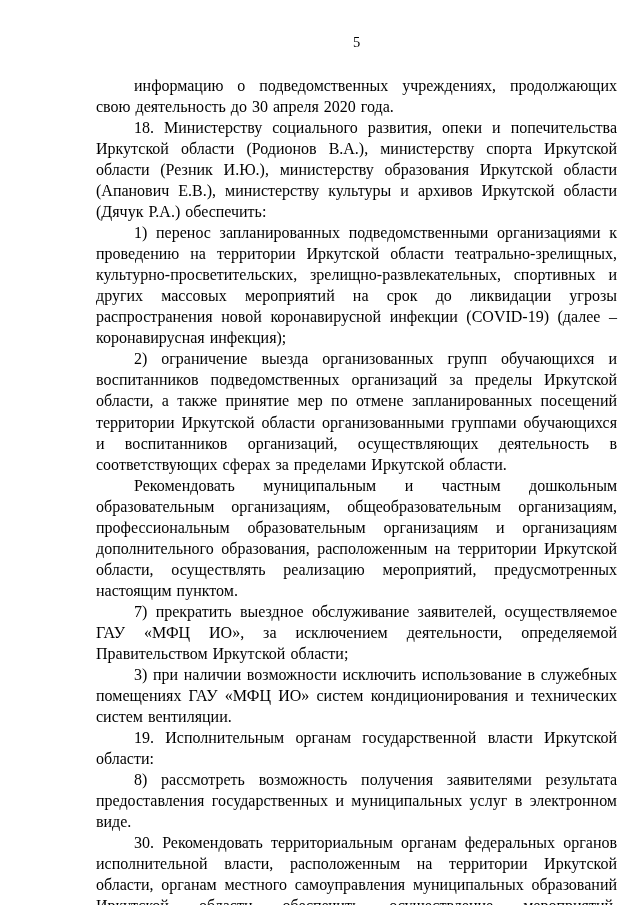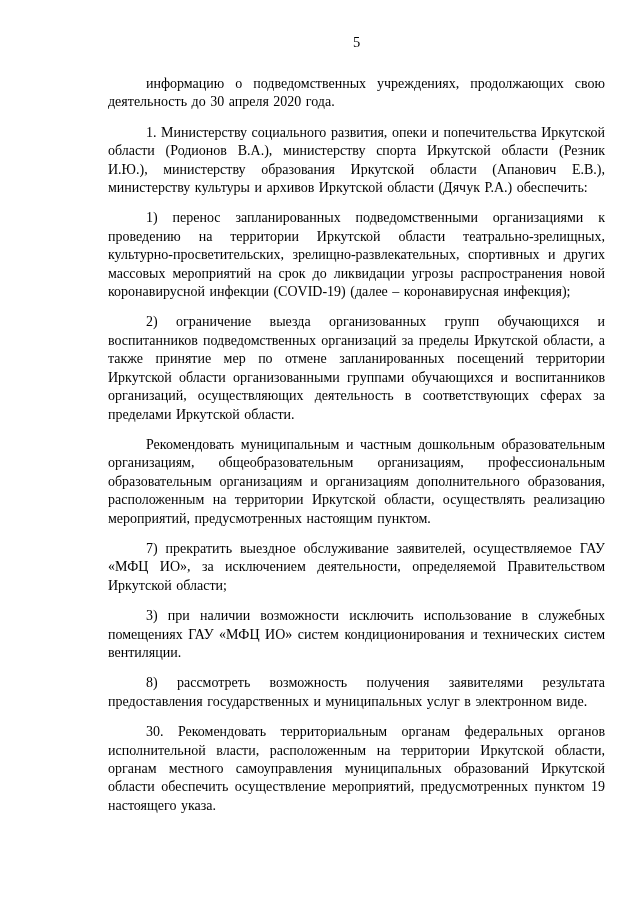--- a/index.html
+++ b/index.html
@@ -17,37 +17,38 @@
     font-family: "Liberation Serif", serif;
     padding: 34px 23px 20px 96px;
     overflow: hidden;
   }
   .page-number {
     text-align: center;
     font-size: 14.5px;
     margin-bottom: 24px;
   }
   .body-text p {
-    margin: 12px;
-    font-size: 14px;
+    margin: 0;
+    font-size: 16px;
     line-height: 1.315;
     text-align: justify;
     text-indent: 38px;
     word-spacing: 1px;
   }
 </style>
 </head>
 <body>
 
 <div class="page">
   <div class="page-number">5</div>
   <div class="body-text">
     <p>информацию о подведомственных учреждениях, продолжающих свою деятельность до 30 апреля 2020 года.</p>
-    <p>1. Министерству социального развития, опеки и попечительства Иркутской области (Родионов В.А.), министерству спорта Иркутской области (Резник И.Ю.), министерству образования Иркутской области (Апанович Е.В.), министерству культуры и архивов Иркутской области (Дячук Р.А.) обеспечить:</p>
+    <p>18. Министерству социального развития, опеки и попечительства Иркутской области (Родионов В.А.), министерству спорта Иркутской области (Резник И.Ю.), министерству образования Иркутской области (Апанович Е.В.), министерству культуры и архивов Иркутской области (Дячук Р.А.) обеспечить:</p>
     <p>1) перенос запланированных подведомственными организациями к проведению на территории Иркутской области театрально-зрелищных, культурно-просветительских, зрелищно-развлекательных, спортивных и других массовых мероприятий на срок до ликвидации угрозы распространения новой коронавирусной инфекции (COVID-19) (далее – коронавирусная инфекция);</p>
     <p>2) ограничение выезда организованных групп обучающихся и воспитанников подведомственных организаций за пределы Иркутской области, а также принятие мер по отмене запланированных посещений территории Иркутской области организованными группами обучающихся и воспитанников организаций, осуществляющих деятельность в соответствующих сферах за пределами Иркутской области.</p>
     <p>Рекомендовать муниципальным и частным дошкольным образовательным организациям, общеобразовательным организациям, профессиональным образовательным организациям и организациям дополнительного образования, расположенным на территории Иркутской области, осуществлять реализацию мероприятий, предусмотренных настоящим пунктом.</p>
     <p>7) прекратить выездное обслуживание заявителей, осуществляемое ГАУ «МФЦ ИО», за исключением деятельности, определяемой Правительством Иркутской области;</p>
     <p>3) при наличии возможности исключить использование в служебных помещениях ГАУ «МФЦ ИО» систем кондиционирования и технических систем вентиляции.</p>
+    <p>19. Исполнительным органам государственной власти Иркутской области:</p>
     <p>8) рассмотреть возможность получения заявителями результата предоставления государственных и муниципальных услуг в электронном виде.</p>
     <p>30. Рекомендовать территориальным органам федеральных органов исполнительной власти, расположенным на территории Иркутской области, органам местного самоуправления муниципальных образований Иркутской области обеспечить осуществление мероприятий, предусмотренных пунктом 19 настоящего указа.</p>
   </div>
 </div>
 
 </body></html>

